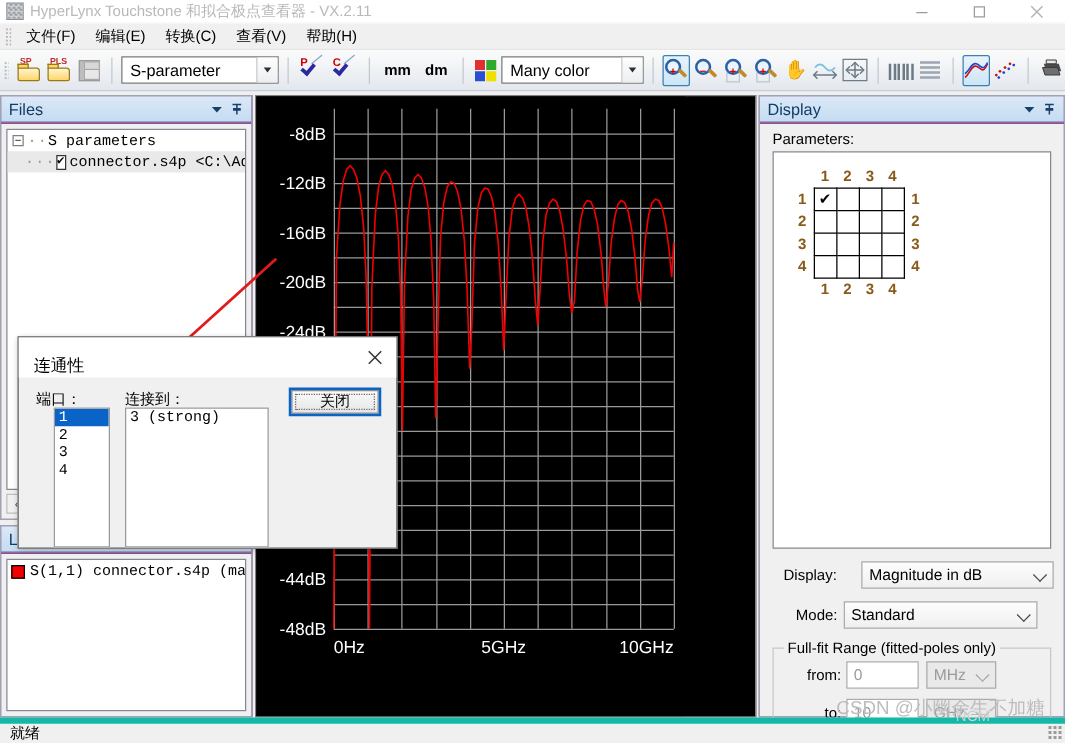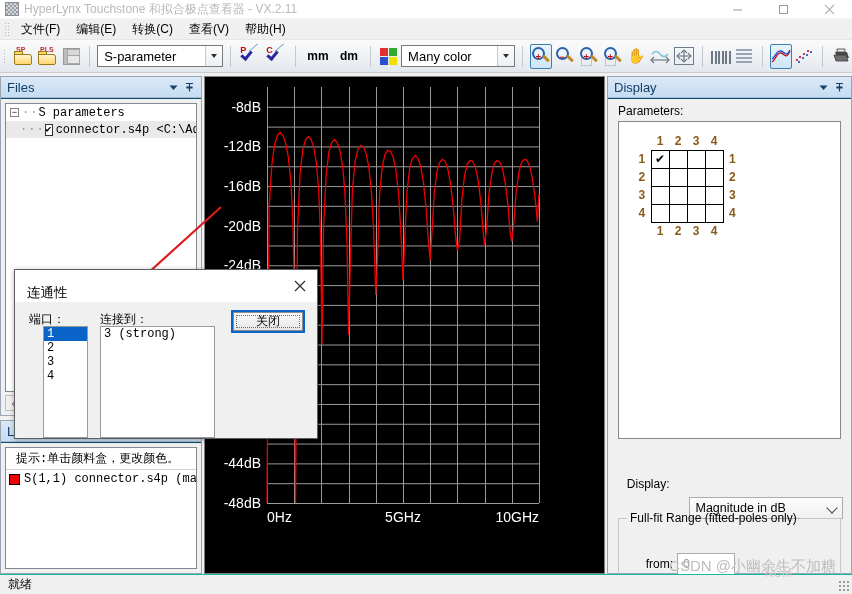--- a/index.html
+++ b/index.html
@@ -135,21 +135,21 @@
   .ico-lines { width:16px; height:14px; display:flex; flex-direction:column; justify-content:space-between; }
   .ico-lines i { height:2px; background:#9aa6b2; display:block; }
   .ico-curve { width:20px; height:15px; position:relative; overflow:hidden; }
   .ico-dots { width:18px; height:15px; position:relative; }
   .ico-print { font-size:15px; color:#3a3a3a; }
 
   
   #main { position:absolute; top:76px; left:0; right:0; bottom:20px; }
 
   
-  .panel { position:absolute; background:#0c4a6e; border:1px solid #9aa5b1; }
+  .panel { position:absolute; background:#701a75; border:1px solid #9aa5b1; }
   .panel-head {
     height: 21px; background: linear-gradient(#dbe9f7,#c5dcf2);
     display:flex; align-items:center; padding:0 4px 0 6px;
     border-bottom:1px solid #a8bcd0;
   }
   .panel-title { flex:1; font-size:13px; color:#123d66; }
   .panel-btn { width:16px;height:16px;display:flex;align-items:center;justify-content:center;color:#17416b; }
   .panel-body { position:absolute; top:22px; left:0; right:0; bottom:0; background:#f0f0f0; }
 
   
@@ -212,21 +212,21 @@
   .matrix td { width:18px; height:18px; text-align:center; font-size:12px; }
   .matrix td.cell { border:1px solid #000; background:#fff; }
   .matrix td.hdr { color:#8a5a1a; font-weight:bold; }
   .chk { font-size:12px; color:#000; }
 
   .field-row { display:flex; align-items:center; margin-bottom:8px; }
   .field-label { font-size:12px; color:#000; text-align:right; }
   .select {
     height:22px; background: linear-gradient(#fdfdfd,#f0f0f0);
     border:1px solid #acacac; display:flex; align-items:center;
-    padding-left:5px; font-size:12.5px; color:#000; position:relative;margin-top:48px;
+    padding-left:5px; font-size:12.5px; color:#000; position:relative;
   }
   .select .chev {
     position:absolute; right:6px; top:6px; width:8px; height:8px;
     border-left:1.5px solid #4a4a4a; border-bottom:1.5px solid #4a4a4a;
     transform: rotate(-45deg);
   }
   .select.disabled { color:#9a9a9a; background:#e9e9e9; }
   .select.disabled .chev { border-color:#a9a9a9; }
 
   fieldset.groupbox {
@@ -236,21 +236,21 @@
   fieldset.groupbox legend { font-size:12px; color:#000; padding:0 3px; }
   .txtbox {
     height:22px; background:#fff; border:1px solid #acacac;
     display:flex; align-items:center; padding-left:5px;
     font-size:12.5px; color:#9a9a9a;
   }
 
   
   #statusbar {
     position:absolute; left:0; right:0; bottom:0; height:20px;
-    background:#f0f0f0; border-top:1px solid #14b8a6;
+    background:#f0f0f0; border-top:5px solid #14b8a6;
     display:flex; align-items:center; padding-left:8px;
     font-size:12px; color:#000;
   }
   #grip-corner { position:absolute; right:2px; bottom:2px; width:12px; height:12px;
     background-image: radial-gradient(#9a9a9a 40%, transparent 41%);
     background-size:4px 4px; }
 
   
   #watermark {
     position:absolute; right:16px; bottom:18px;
@@ -571,21 +571,20 @@
           </svg>
       </div>
       <div class="panel-btn">
         <svg width="11" height="11" viewBox="0 0 11 11">
             <path d="M2 1.5 H9 M5.5 1.5 V5 M3 5 H8 L8 6 H3 Z M5.5 6 V9.5" stroke="#17416b" stroke-width="1.2" fill="none"></path>
           </svg>
       </div>
     </div>
     <div class="panel-body">
       <div id="legend-body">
-        <div id="legend-hint">提示:单击颜料盒，更改颜色。</div>
         <div class="legend-item">
           <span class="legend-swatch"></span>
           <span class="legend-label">S(1,1)  connector.s4p  (magnitud</span>
         </div>
       </div>
     </div>
   </div>
 
   <div id="chart-wrap">
     <svg id="chart-svg" width="343" height="496" viewBox="0 0 343 496">
@@ -723,20 +722,27 @@
       </div>
 
       <div class="field-row" style="position:absolute; left:10px; top:350px; width:225px;gap:15px;">
         <span class="field-label" style="width:52px; margin-right:5px;">Display:</span>
         <span class="select" style="width:155px;">
           <span>Magnitude in dB</span>
           <i class="chev"></i>
         </span>
       </div>
 
+      <div class="field-row" style="position:absolute; left:10px; top:382px; width:225px;">
+        <span class="field-label" style="width:52px; margin-right:5px;">Mode:</span>
+        <span class="select" style="width:155px;">
+          <span>Standard</span>
+          <i class="chev"></i>
+        </span>
+      </div>
 
       <fieldset class="groupbox" style="top:412px; height:72px;">
         <legend>Full-fit Range (fitted-poles only)</legend>
         <div class="field-row">
           <span class="field-label" style="width:46px; margin-right:4px;">from:</span>
           <span class="txtbox" style="width:58px;">
             <span>0</span>
           </span>
           <span class="select disabled" style="width:56px; margin-left:6px;">
             <span>MHz</span>

